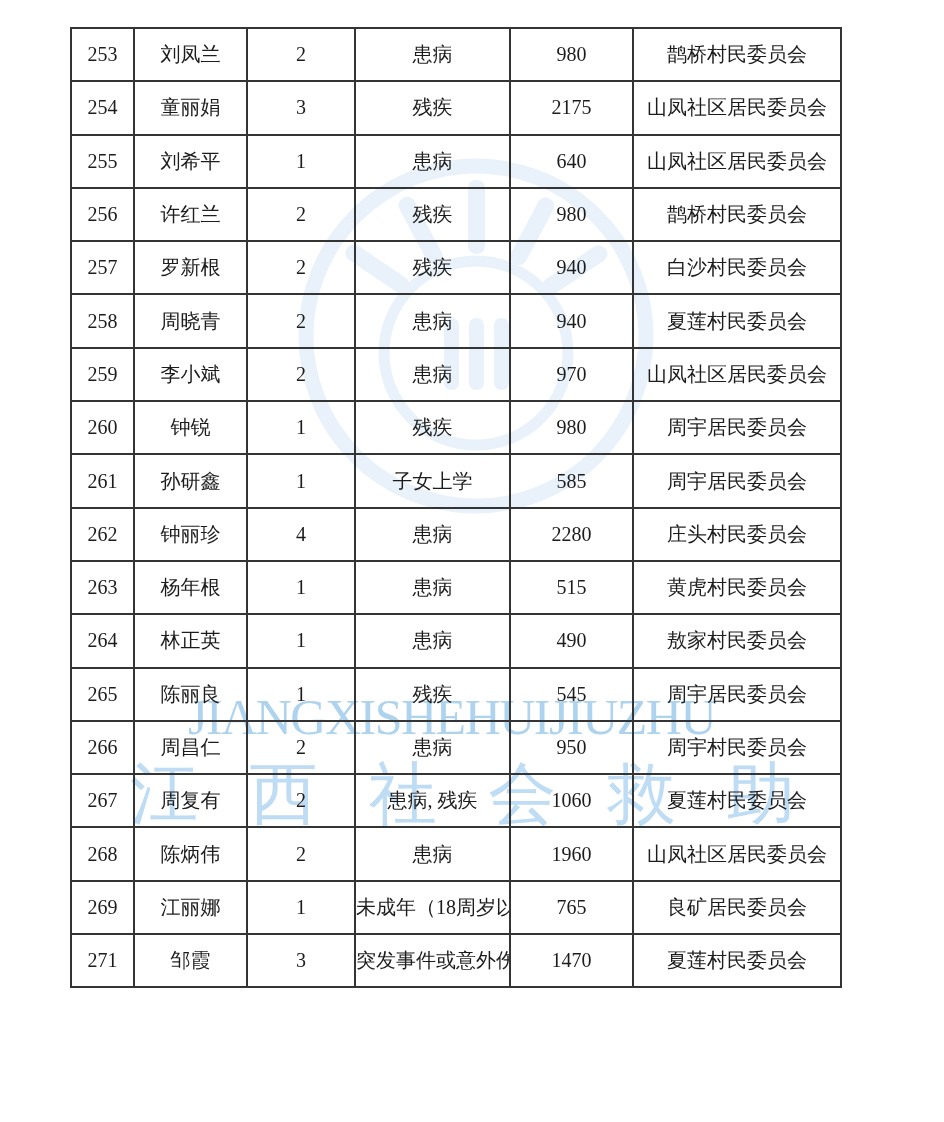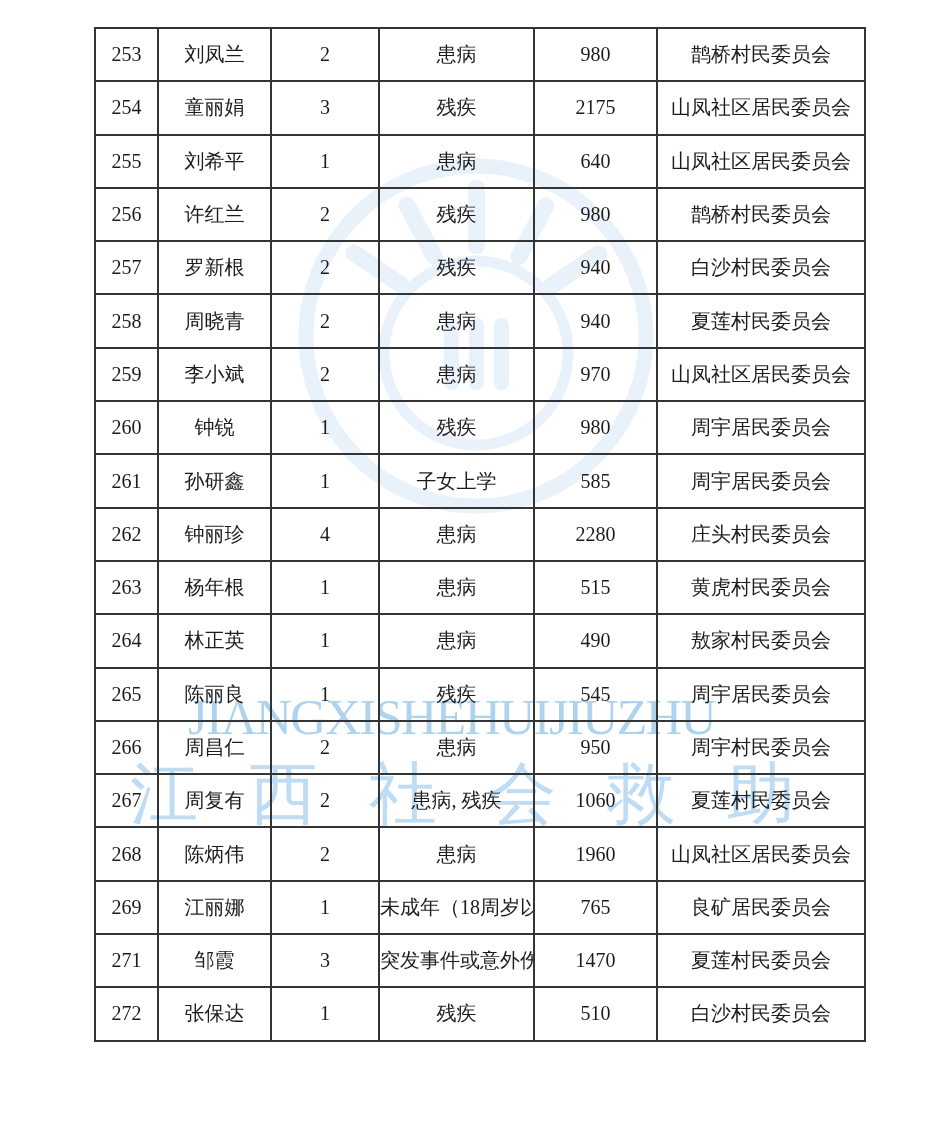--- a/index.html
+++ b/index.html
@@ -47,21 +47,21 @@
     justify-content: space-between;
     font-size: 68px;
     line-height: 72px;
     color: #bedcf3;
     pointer-events: none;
   }
 
   
   .table-wrap {
     position: absolute;
-    left: 94px;
+    left: 70px;
     top: 27px;
     z-index: 1;
   }
   table.assist-table {
     border-collapse: collapse;
     table-layout: fixed;
     width: 758px;
   }
   table.assist-table td {
     border: 2px solid #343434;
@@ -254,23 +254,15 @@
         <td class="col-comm">良矿居民委员会</td>
       </tr>
         <tr>
         <td class="col-no">271</td>
         <td class="col-name">邹霞</td>
         <td class="col-count">3</td>
         <td class="col-reason">突发事件或意外伤</td>
         <td class="col-amount">1470</td>
         <td class="col-comm">夏莲村民委员会</td>
       </tr>
-        <tr>
-        <td class="col-no">272</td>
-        <td class="col-name">张保达</td>
-        <td class="col-count">1</td>
-        <td class="col-reason">残疾</td>
-        <td class="col-amount">510</td>
-        <td class="col-comm">白沙村民委员会</td>
-      </tr>
       </tbody>
   </table>
 </div>
 
 </body></html>

